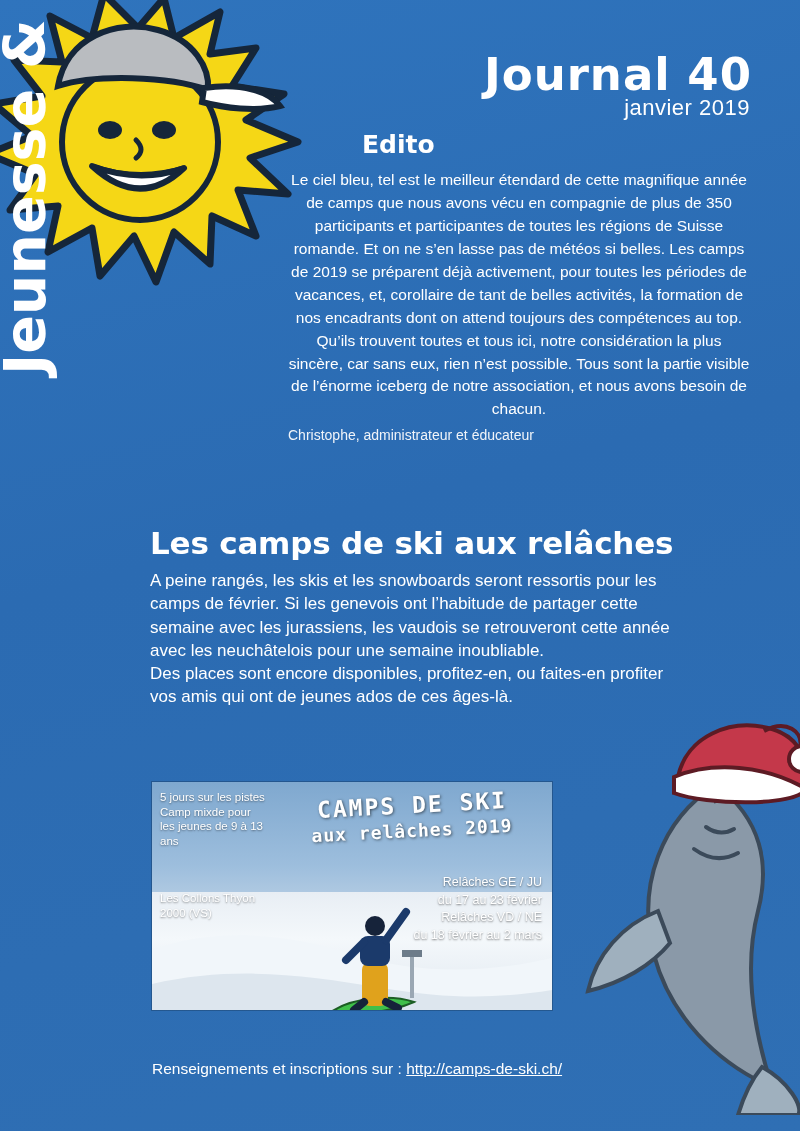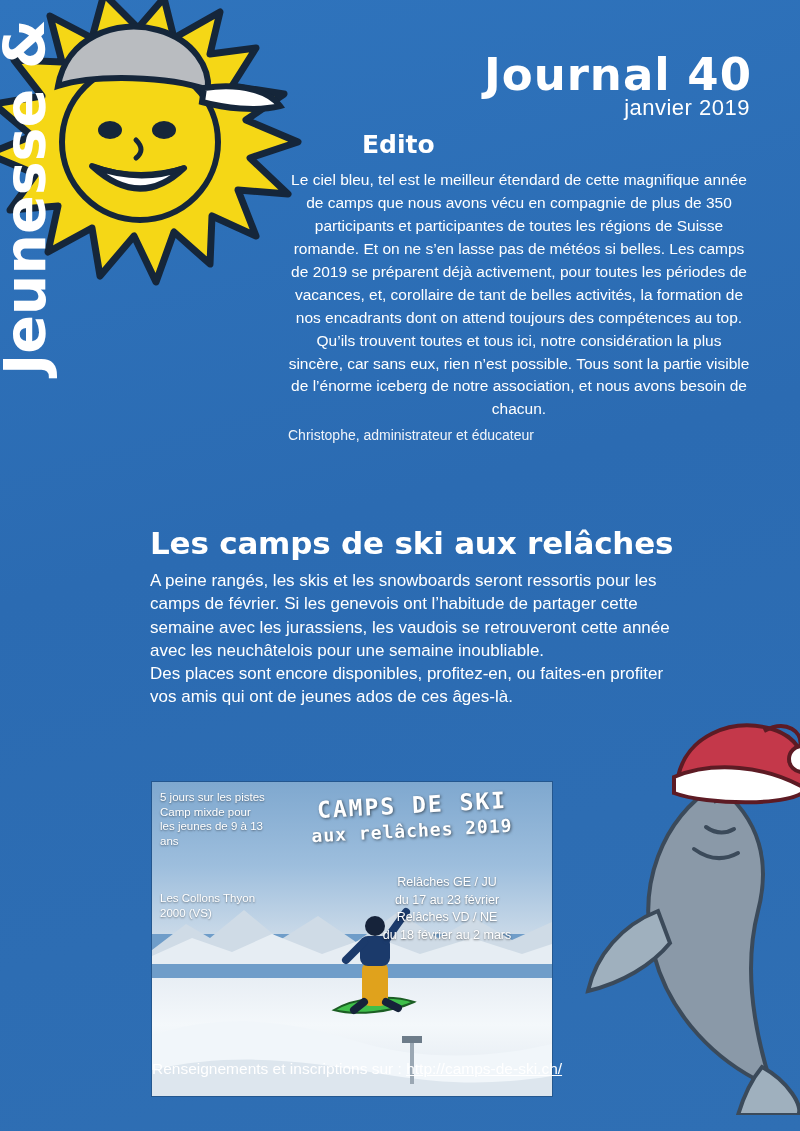--- a/index.html
+++ b/index.html
@@ -117,21 +117,21 @@
     line-height: 1.37;
   }
   .ski p + p { margin-top: 0; }
 
   
   .flyer {
     position: absolute;
     left: 152px;
     top: 782px;
     width: 400px;
-    height: 314px;
+    height: 228px;
     overflow: hidden;
     box-shadow: 0 0 0 1px rgba(0,0,0,0.2);
     background: #6f9dc9;
   }
   .flyer .sky {
     position: absolute;
     left: 0; top: 0; right: 0;
     height: 152px;
     background: linear-gradient(180deg, #7fa8cf 0%, #9dbedd 55%, #c9d9e8 100%);
   }
@@ -179,21 +179,21 @@
     font-size: 18px;
     letter-spacing: 1px;
     transform: rotate(-3deg);
     margin-top: 2px;
   }
   .flyer-dates {
     position: absolute;
     right: 10px;
     top: 92px;
     width: 190px;
-    text-align: center;
+    text-align: right;
     color: #ffffff;
     font-size: 12.5px;
     line-height: 1.4;
     text-shadow: 0 1px 2px rgba(0,0,0,0.5);
   }
 
   
   .rider { position: absolute; left: 176px; top: 120px; width: 96px; height: 130px; }
 
   

